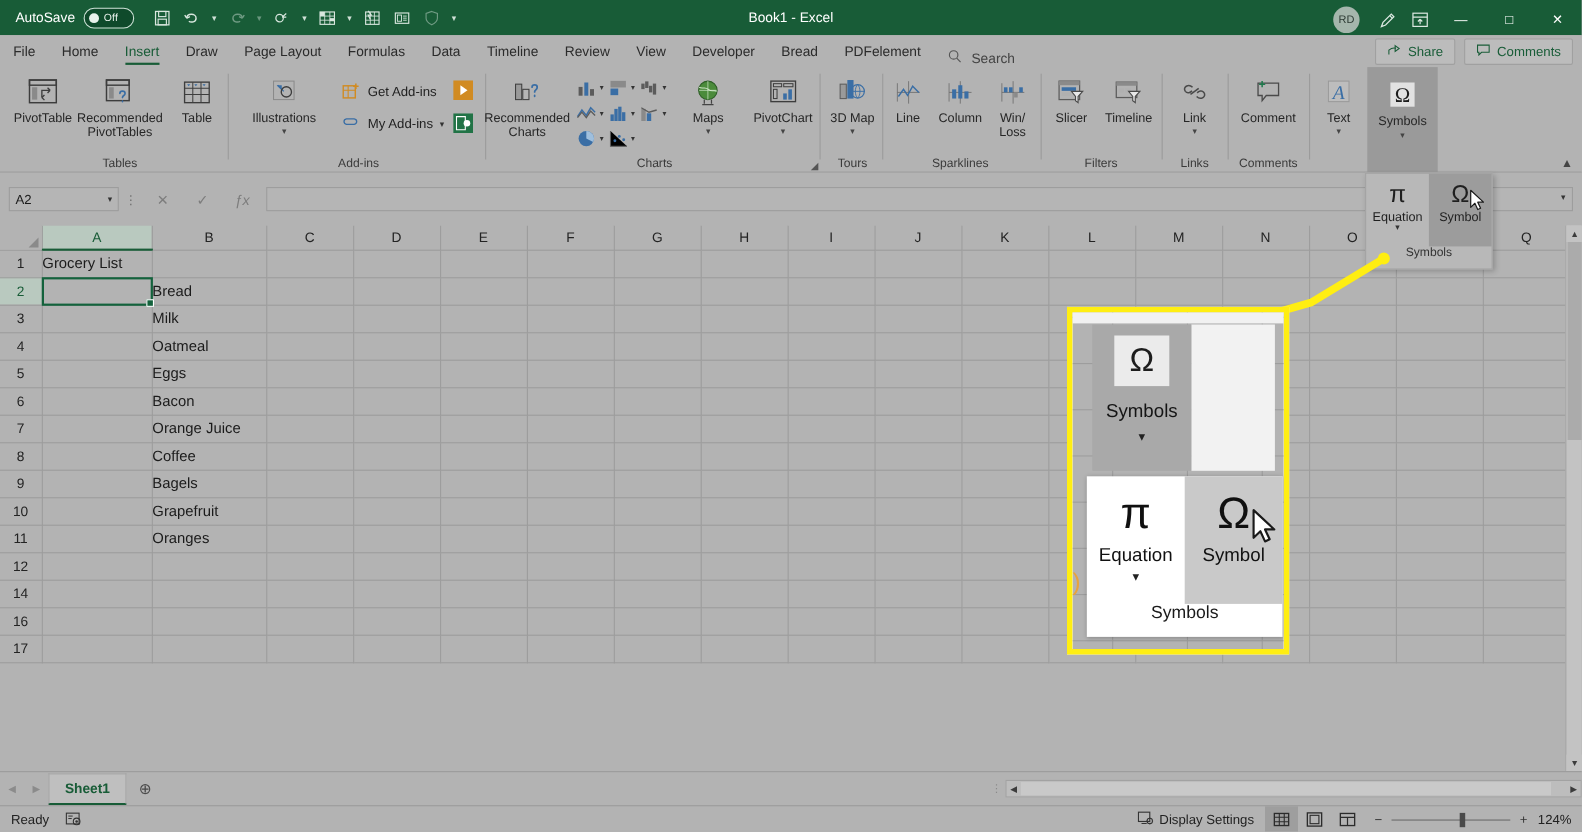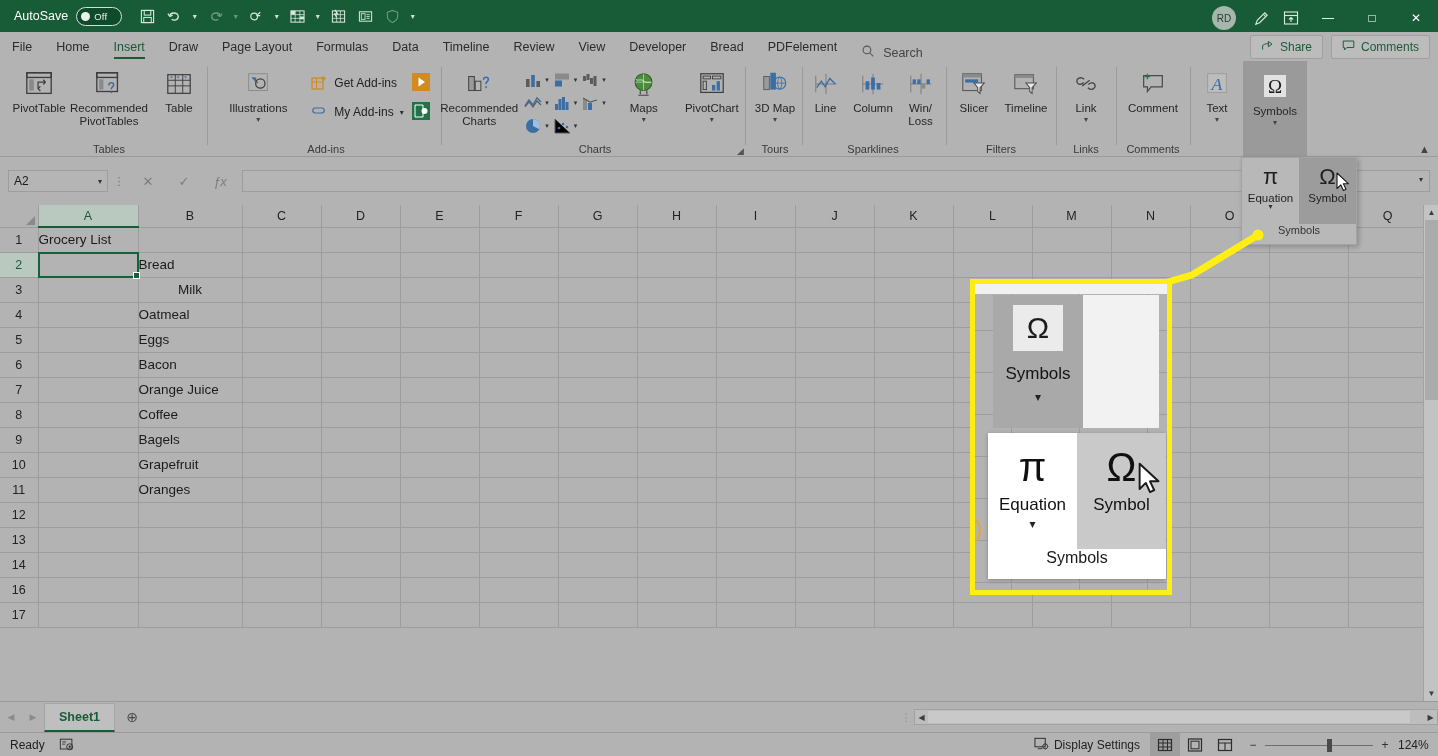--- a/index.html
+++ b/index.html
@@ -334,20 +334,21 @@
           </svg>
       </span>
       <span class="qicon dim">
         <svg width="15" height="15" viewBox="0 0 16 16">
             <path d="M8 1.5 L13.5 3.5 V8 C13.5 11.5, 8 14.5, 8 14.5 C8 14.5, 2.5 11.5, 2.5 8 V3.5 Z" fill="none" stroke="#d9e7df" stroke-width="1.1"></path>
           </svg>
       </span>
       <span class="qcaret">▾</span>
     </div>
 
+    <div class="tb-title">Book1  -  Excel</div>
 
     <div class="tb-right">
       <div class="avatar">RD</div>
       <div class="tb-ico">
         <svg width="17" height="17" viewBox="0 0 18 18">
             <path d="M3 15 L4.5 11 L12.5 3 L15 5.5 L7 13.5 Z" fill="none" stroke="#dbe8e1" stroke-width="1.2"></path>
             <path d="M11 4.5 L13.5 7" stroke="#dbe8e1" stroke-width="1.1"></path>
           </svg>
       </div>
       <div class="tb-ico">
@@ -868,21 +869,21 @@
             <td class="cell" style="width: 79px;"></td>
             <td class="cell" style="width: 79px;"></td>
             <td class="cell" style="width: 79px;"></td>
             <td class="cell" style="width: 79px;"></td>
             <td class="cell" style="width: 79px;"></td>
             <td class="cell" style="width: 79px;"></td>
           </tr>
           <tr>
             <th class="rowh">3</th>
             <td class="cell" style="width: 100px;"></td>
-            <td class="cell" style="width: 104px; text-align: center;">Milk</td>
+            <td class="cell" style="width: 104px;">Milk</td>
             <td class="cell" style="width: 79px;"></td>
             <td class="cell" style="width: 79px;"></td>
             <td class="cell" style="width: 79px;"></td>
             <td class="cell" style="width: 79px;"></td>
             <td class="cell" style="width: 79px;"></td>
             <td class="cell" style="width: 79px;"></td>
             <td class="cell" style="width: 79px;"></td>
             <td class="cell" style="width: 79px;"></td>
             <td class="cell" style="width: 79px;"></td>
             <td class="cell" style="width: 79px;"></td>
@@ -1047,40 +1048,20 @@
             <td class="cell" style="width: 79px;"></td>
             <td class="cell" style="width: 79px;"></td>
             <td class="cell" style="width: 79px;"></td>
             <td class="cell" style="width: 79px;"></td>
             <td class="cell" style="width: 79px;"></td>
             <td class="cell" style="width: 79px;"></td>
             <td class="cell" style="width: 79px;"></td>
           </tr>
           <tr>
             <th class="rowh">12</th>
-            <td class="cell" style="width: 100px;"></td>
-            <td class="cell" style="width: 104px;"></td>
-            <td class="cell" style="width: 79px;"></td>
-            <td class="cell" style="width: 79px;"></td>
-            <td class="cell" style="width: 79px;"></td>
-            <td class="cell" style="width: 79px;"></td>
-            <td class="cell" style="width: 79px;"></td>
-            <td class="cell" style="width: 79px;"></td>
-            <td class="cell" style="width: 79px;"></td>
-            <td class="cell" style="width: 79px;"></td>
-            <td class="cell" style="width: 79px;"></td>
-            <td class="cell" style="width: 79px;"></td>
-            <td class="cell" style="width: 79px;"></td>
-            <td class="cell" style="width: 79px;"></td>
-            <td class="cell" style="width: 79px;"></td>
-            <td class="cell" style="width: 79px;"></td>
-            <td class="cell" style="width: 79px;"></td>
-          </tr>
-          <tr>
-            <th class="rowh">13</th>
             <td class="cell" style="width: 100px;"></td>
             <td class="cell" style="width: 104px;"></td>
             <td class="cell" style="width: 79px;"></td>
             <td class="cell" style="width: 79px;"></td>
             <td class="cell" style="width: 79px;"></td>
             <td class="cell" style="width: 79px;"></td>
             <td class="cell" style="width: 79px;"></td>
             <td class="cell" style="width: 79px;"></td>
             <td class="cell" style="width: 79px;"></td>
             <td class="cell" style="width: 79px;"></td>

